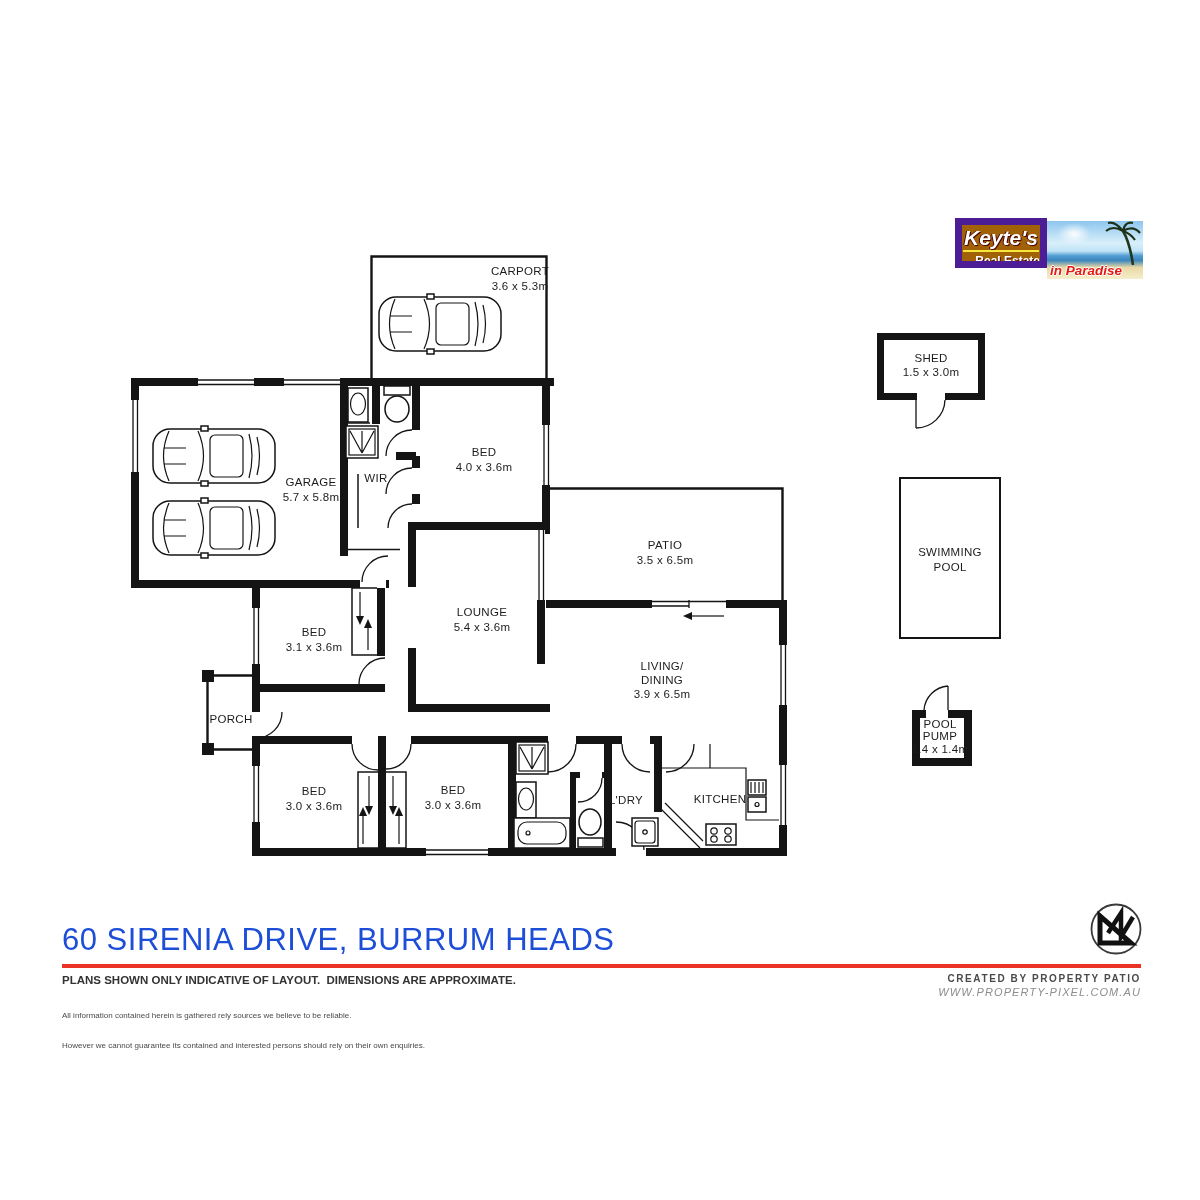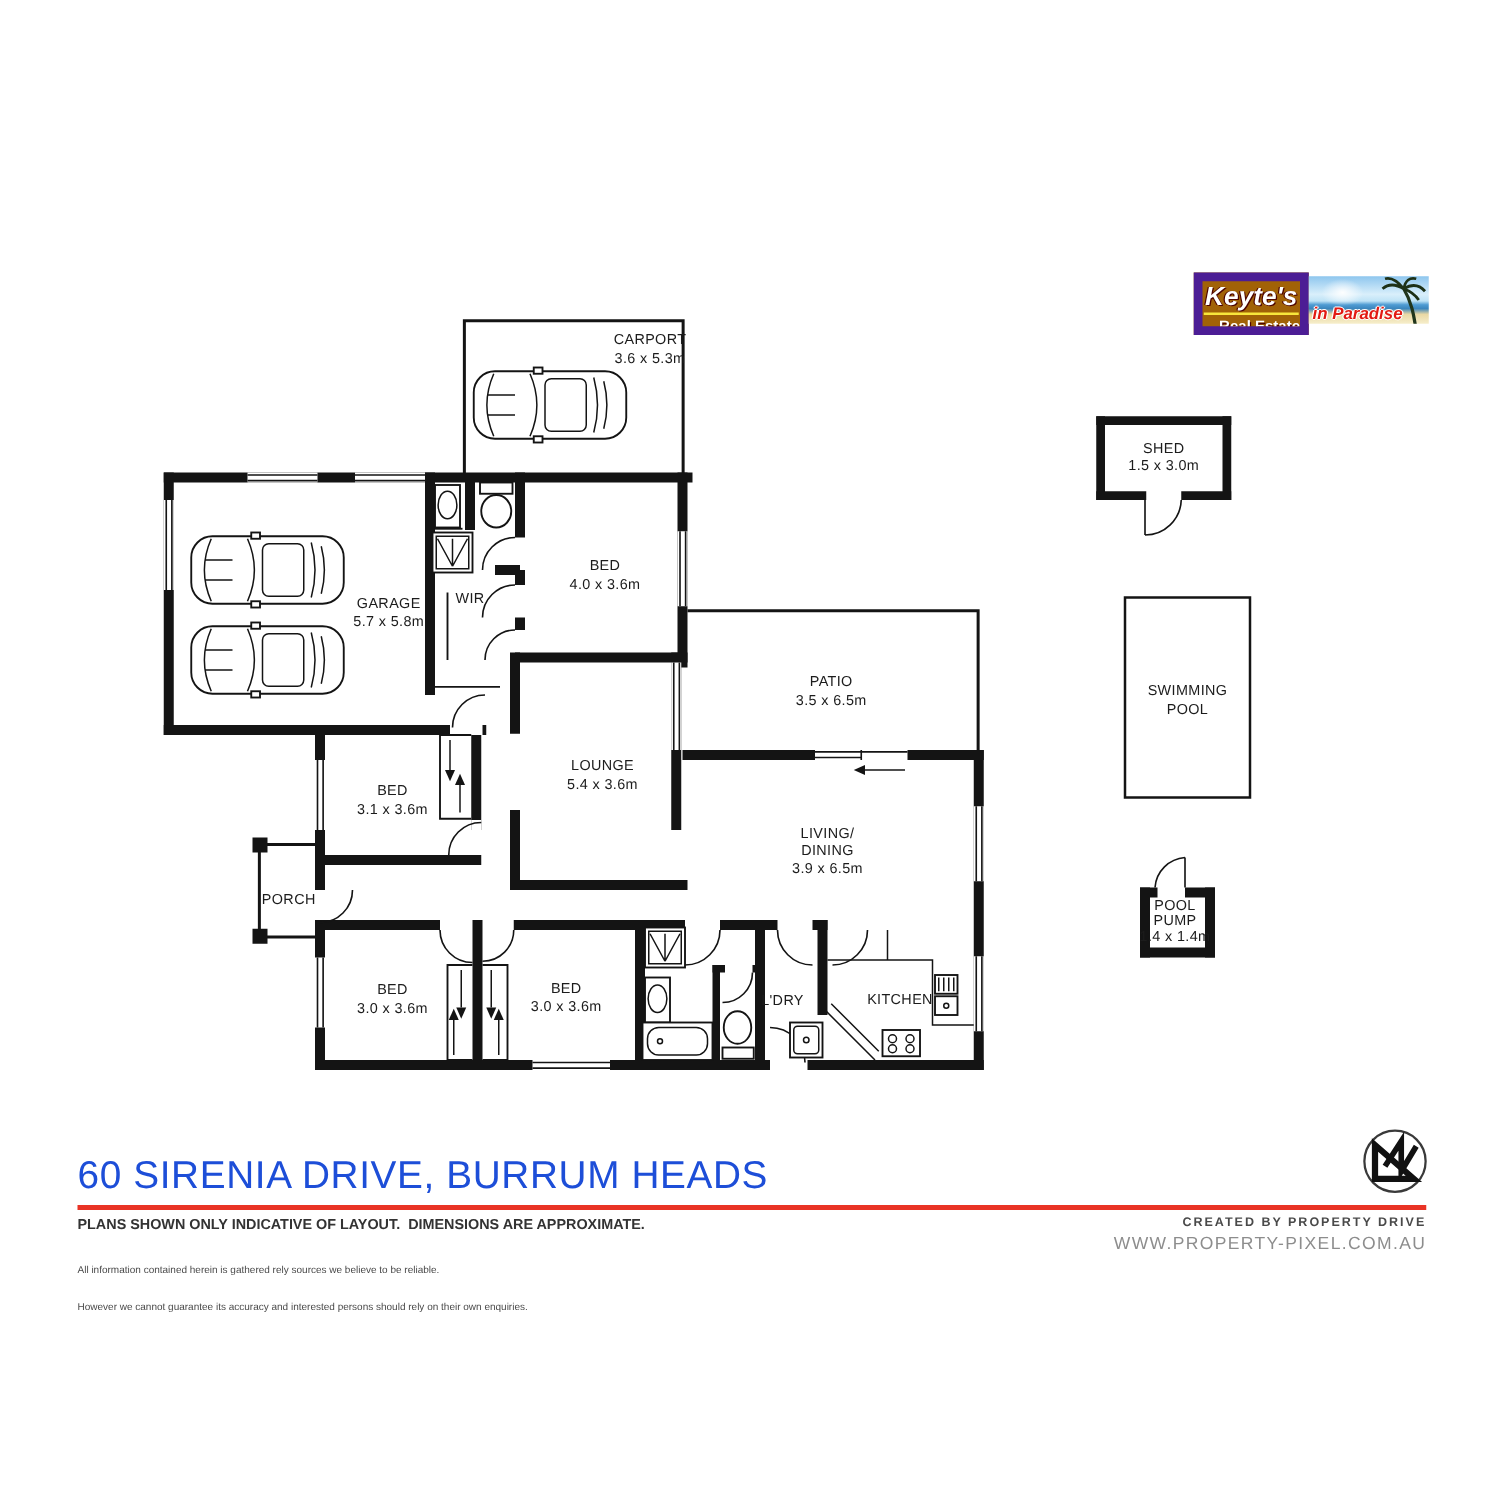--- a/index.html
+++ b/index.html
@@ -18,36 +18,36 @@
   .arrh{fill:#141414;stroke:none;}
 
   
   .keytes{position:absolute;left:955px;top:218px;width:188px;height:50px;display:flex;}
   .k-red{width:92px;height:50px;background:#a16207;border:7px solid #4c1d95;box-sizing:border-box;
          text-align:center;overflow:hidden;}
   .k-name{font-size:21px;font-weight:bold;font-style:italic;color:#fff;line-height:22px;margin-top:2px;
           text-shadow:1px 1px 0 #4d0300,-1px 0 0 #4d0300;}
   .k-underline{width:76px;height:2px;background:#f8e73b;margin:1px auto 2px auto;}
   .k-sub{font-size:12px;font-weight:bold;color:#fff;line-height:14px;text-shadow:1px 1px 0 #4d0300;text-align:right;}
-  .k-beach{position:relative;width:96px;height:38px;margin-top:3px;overflow:hidden;
+  .k-beach{position:relative;width:96px;height:58px;margin-top:3px;overflow:hidden;
            background:linear-gradient(180deg,#8ec6ee 0%,#d9effb 38%,#bfe3f6 52%,#4f9cd3 60%,#3c86bd 68%,#e9d8a4 80%,#f6eecb 100%);}
   .k-sun{position:absolute;left:10px;top:2px;width:34px;height:22px;
          background:radial-gradient(ellipse at center,rgba(255,255,255,.95) 0%,rgba(255,255,255,0) 70%);}
   .k-palm{position:absolute;right:0px;top:0px;}
   .k-tag{position:absolute;left:3px;bottom:1px;font-size:13.5px;font-weight:bold;font-style:italic;color:#e21a12;
          text-shadow:1px 0 0 #fff,-1px 0 0 #fff,0 1px 0 #fff,0 -1px 0 #fff;white-space:nowrap;}
 
   
   .title{position:absolute;left:62px;top:922px;font-size:31px;color:#1d4ed8;letter-spacing:.5px;white-space:pre;}
   .redline{position:absolute;left:62px;top:964px;width:1079px;height:3.5px;background:#e93325;}
   .disc-main{position:absolute;left:62px;top:974px;font-size:11.5px;color:#333;white-space:pre;font-weight:bold;}
   .disc-small{position:absolute;left:62px;top:991px;font-size:8px;color:#4a4a4a;line-height:10px;white-space:pre;}
   .credits{position:absolute;right:59px;top:973px;text-align:right;}
   .c1{font-size:10px;letter-spacing:1.6px;color:#4a4a4a;font-weight:bold;}
-  .c2{font-size:14px;letter-spacing:1.1px;color:#8d8d8d;margin-top:2px;}
+  .c2{font-size:11px;letter-spacing:1.1px;color:#8d8d8d;margin-top:2px;font-style:italic;}
   .pp-logo{position:absolute;right:57px;top:902px;width:54px;height:54px;}
 </style>
 </head>
 <body>
 
 <div id="stage">
 
 <svg width="1200" height="1200" viewBox="0 0 1200 1200">
   <defs>
     <g id="car">
@@ -317,24 +317,24 @@
     <div class="k-tag">in Paradise</div>
   </div>
 </div>
 
 
 <div class="title">60 SIRENIA DRIVE, BURRUM HEADS</div>
 <div class="redline"></div>
 <div class="disc-main">PLANS SHOWN ONLY INDICATIVE OF LAYOUT.&nbsp; DIMENSIONS ARE APPROXIMATE.</div>
 <div class="disc-small">
   <div>All information contained herein is gathered rely sources we believe to be reliable.</div>
-  <div>However we cannot guarantee its accuracy and interested persons should rely on their own enquiries.</div>
+  <div>However we cannot guarantee its contained and interested persons should rely on their own enquiries.</div>
 </div>
 <div class="credits">
-  <div class="c1">CREATED BY PROPERTY DRIVE</div>
+  <div class="c1">CREATED BY PROPERTY PATIO</div>
   <div class="c2">WWW.PROPERTY-PIXEL.COM.AU</div>
 </div>
 <div class="pp-logo">
   <svg width="54" height="54" viewBox="0 0 54 54">
     <circle cx="27" cy="27" r="24.5" fill="none" stroke="#3a3a3a" stroke-width="1.8"></circle>
     <path d="M 11,14 L 11,41 L 42,41 Z" fill="none" stroke="#111" stroke-width="5" stroke-linejoin="miter"></path>
     <path d="M 19,31 L 32,11 L 32,35 L 44,15" fill="none" stroke="#111" stroke-width="4.5"></path>
   </svg>
 </div>
 

